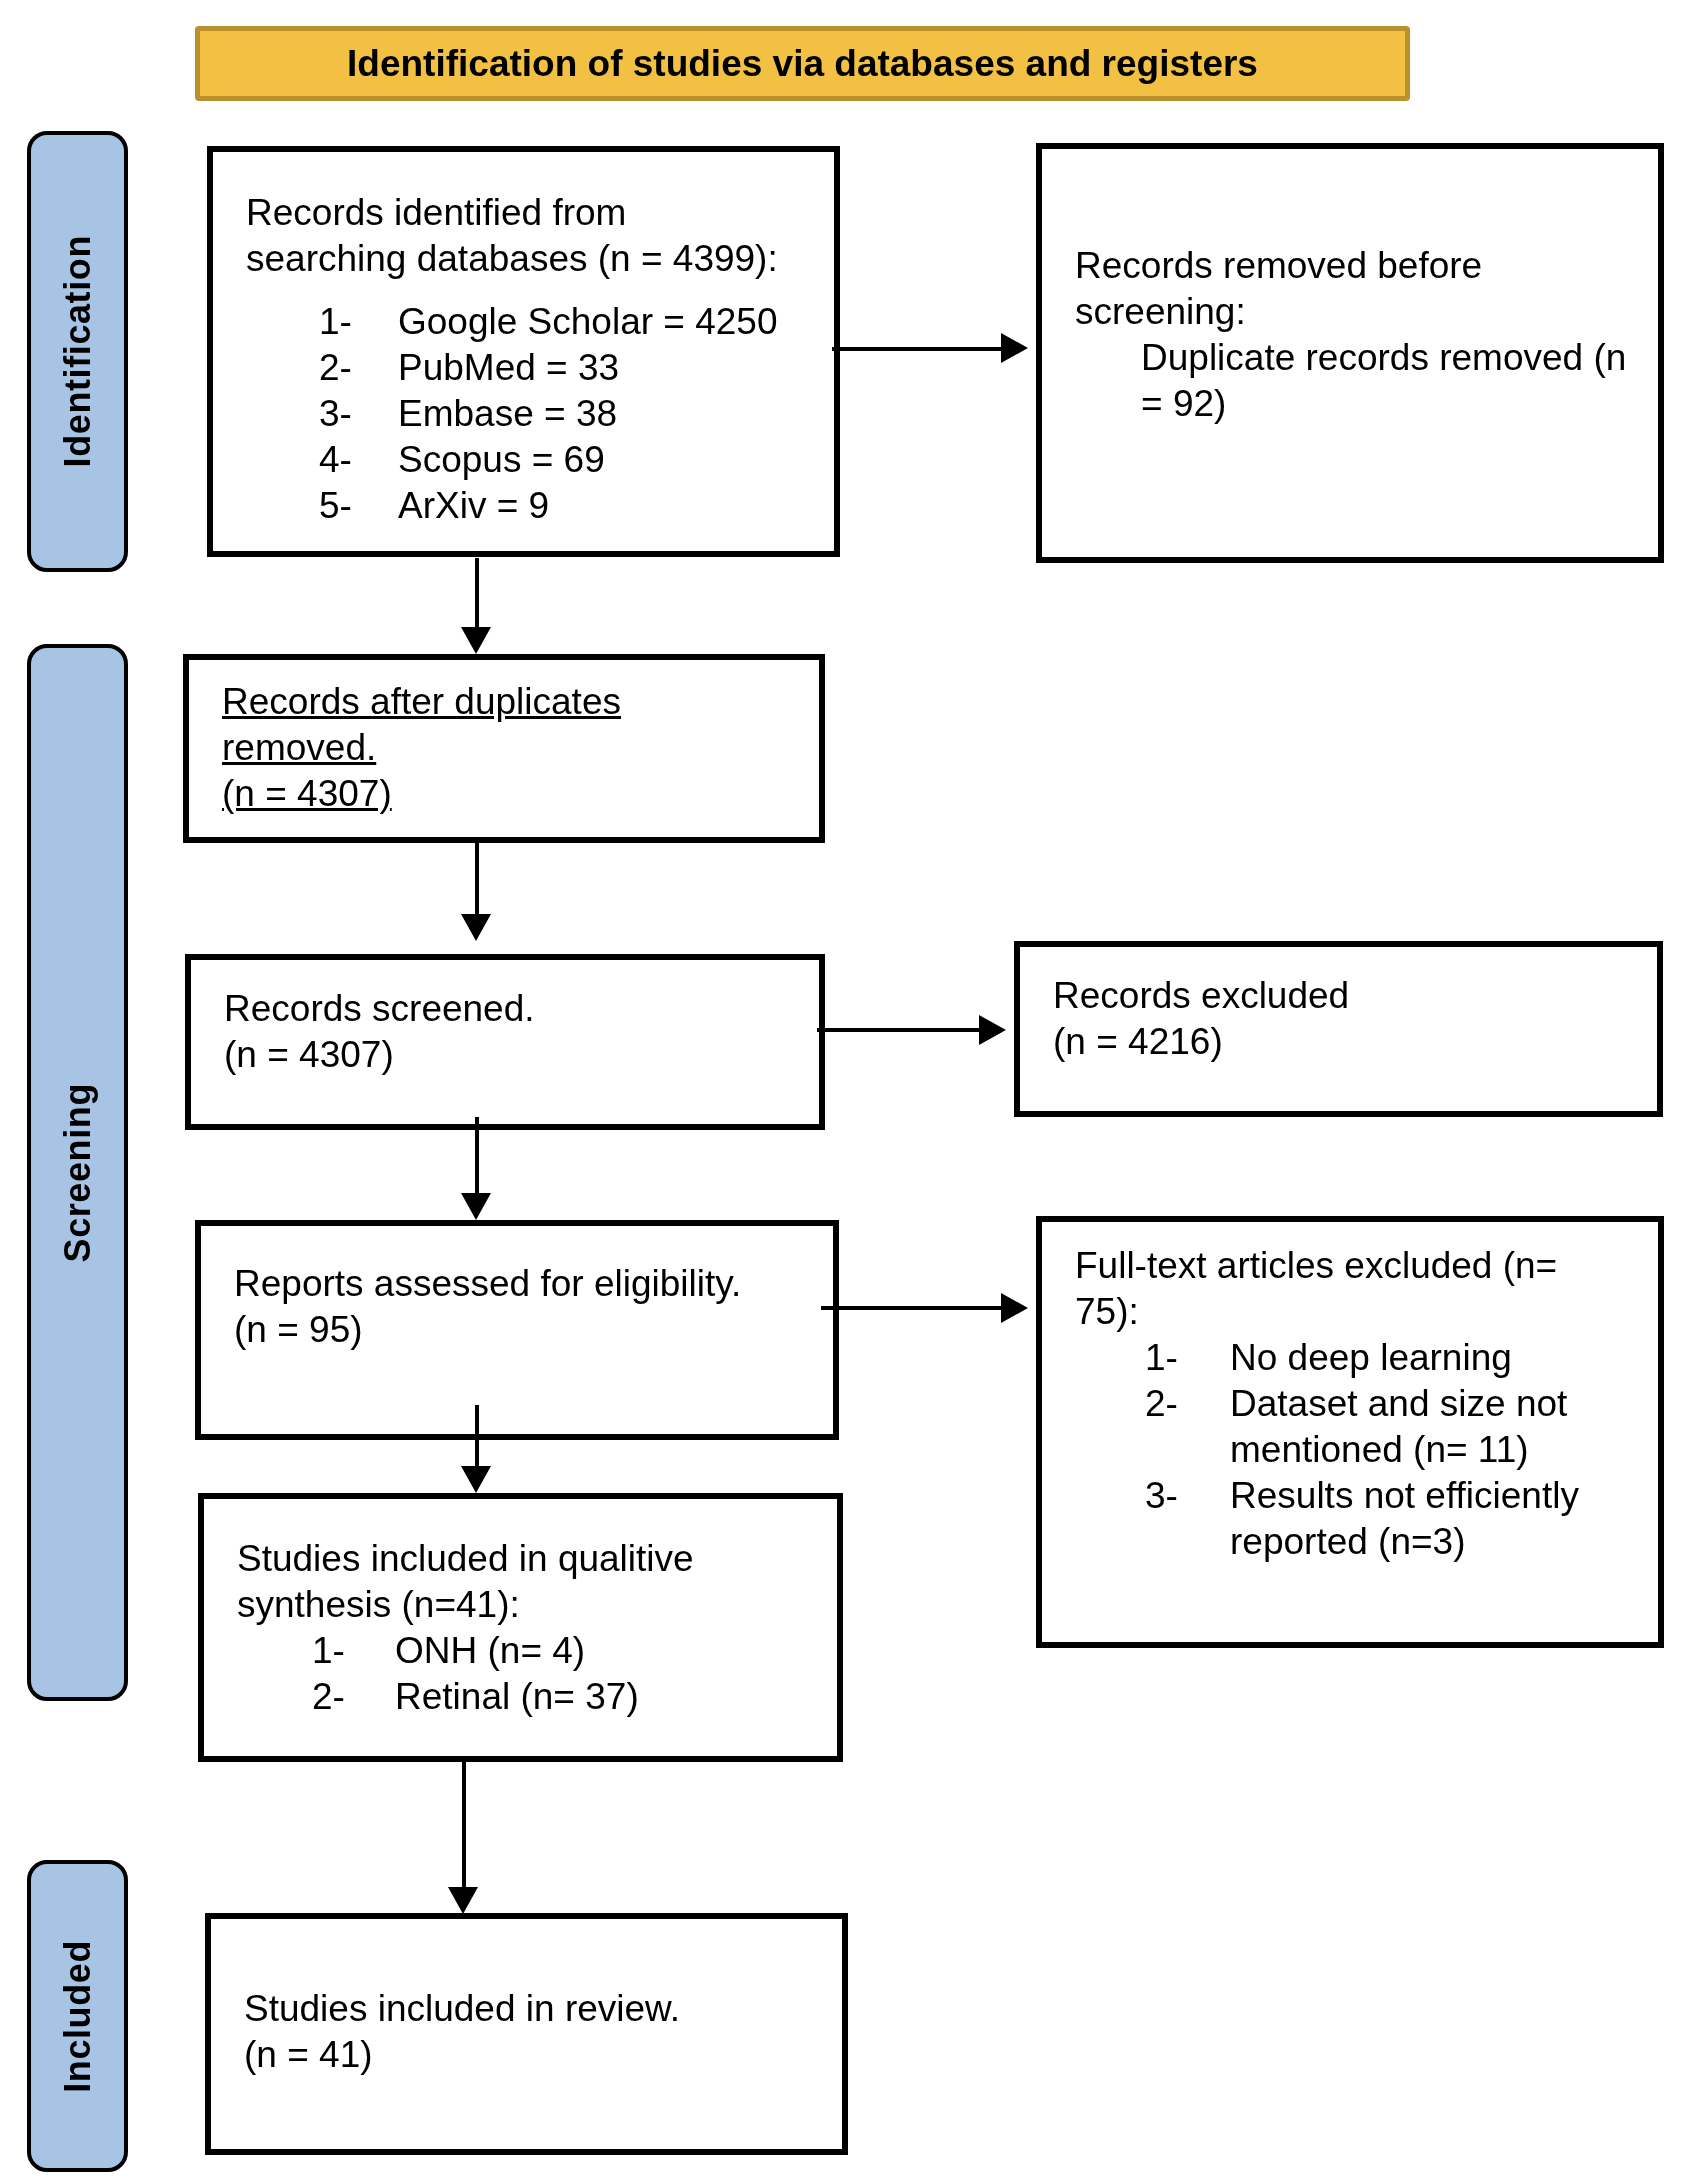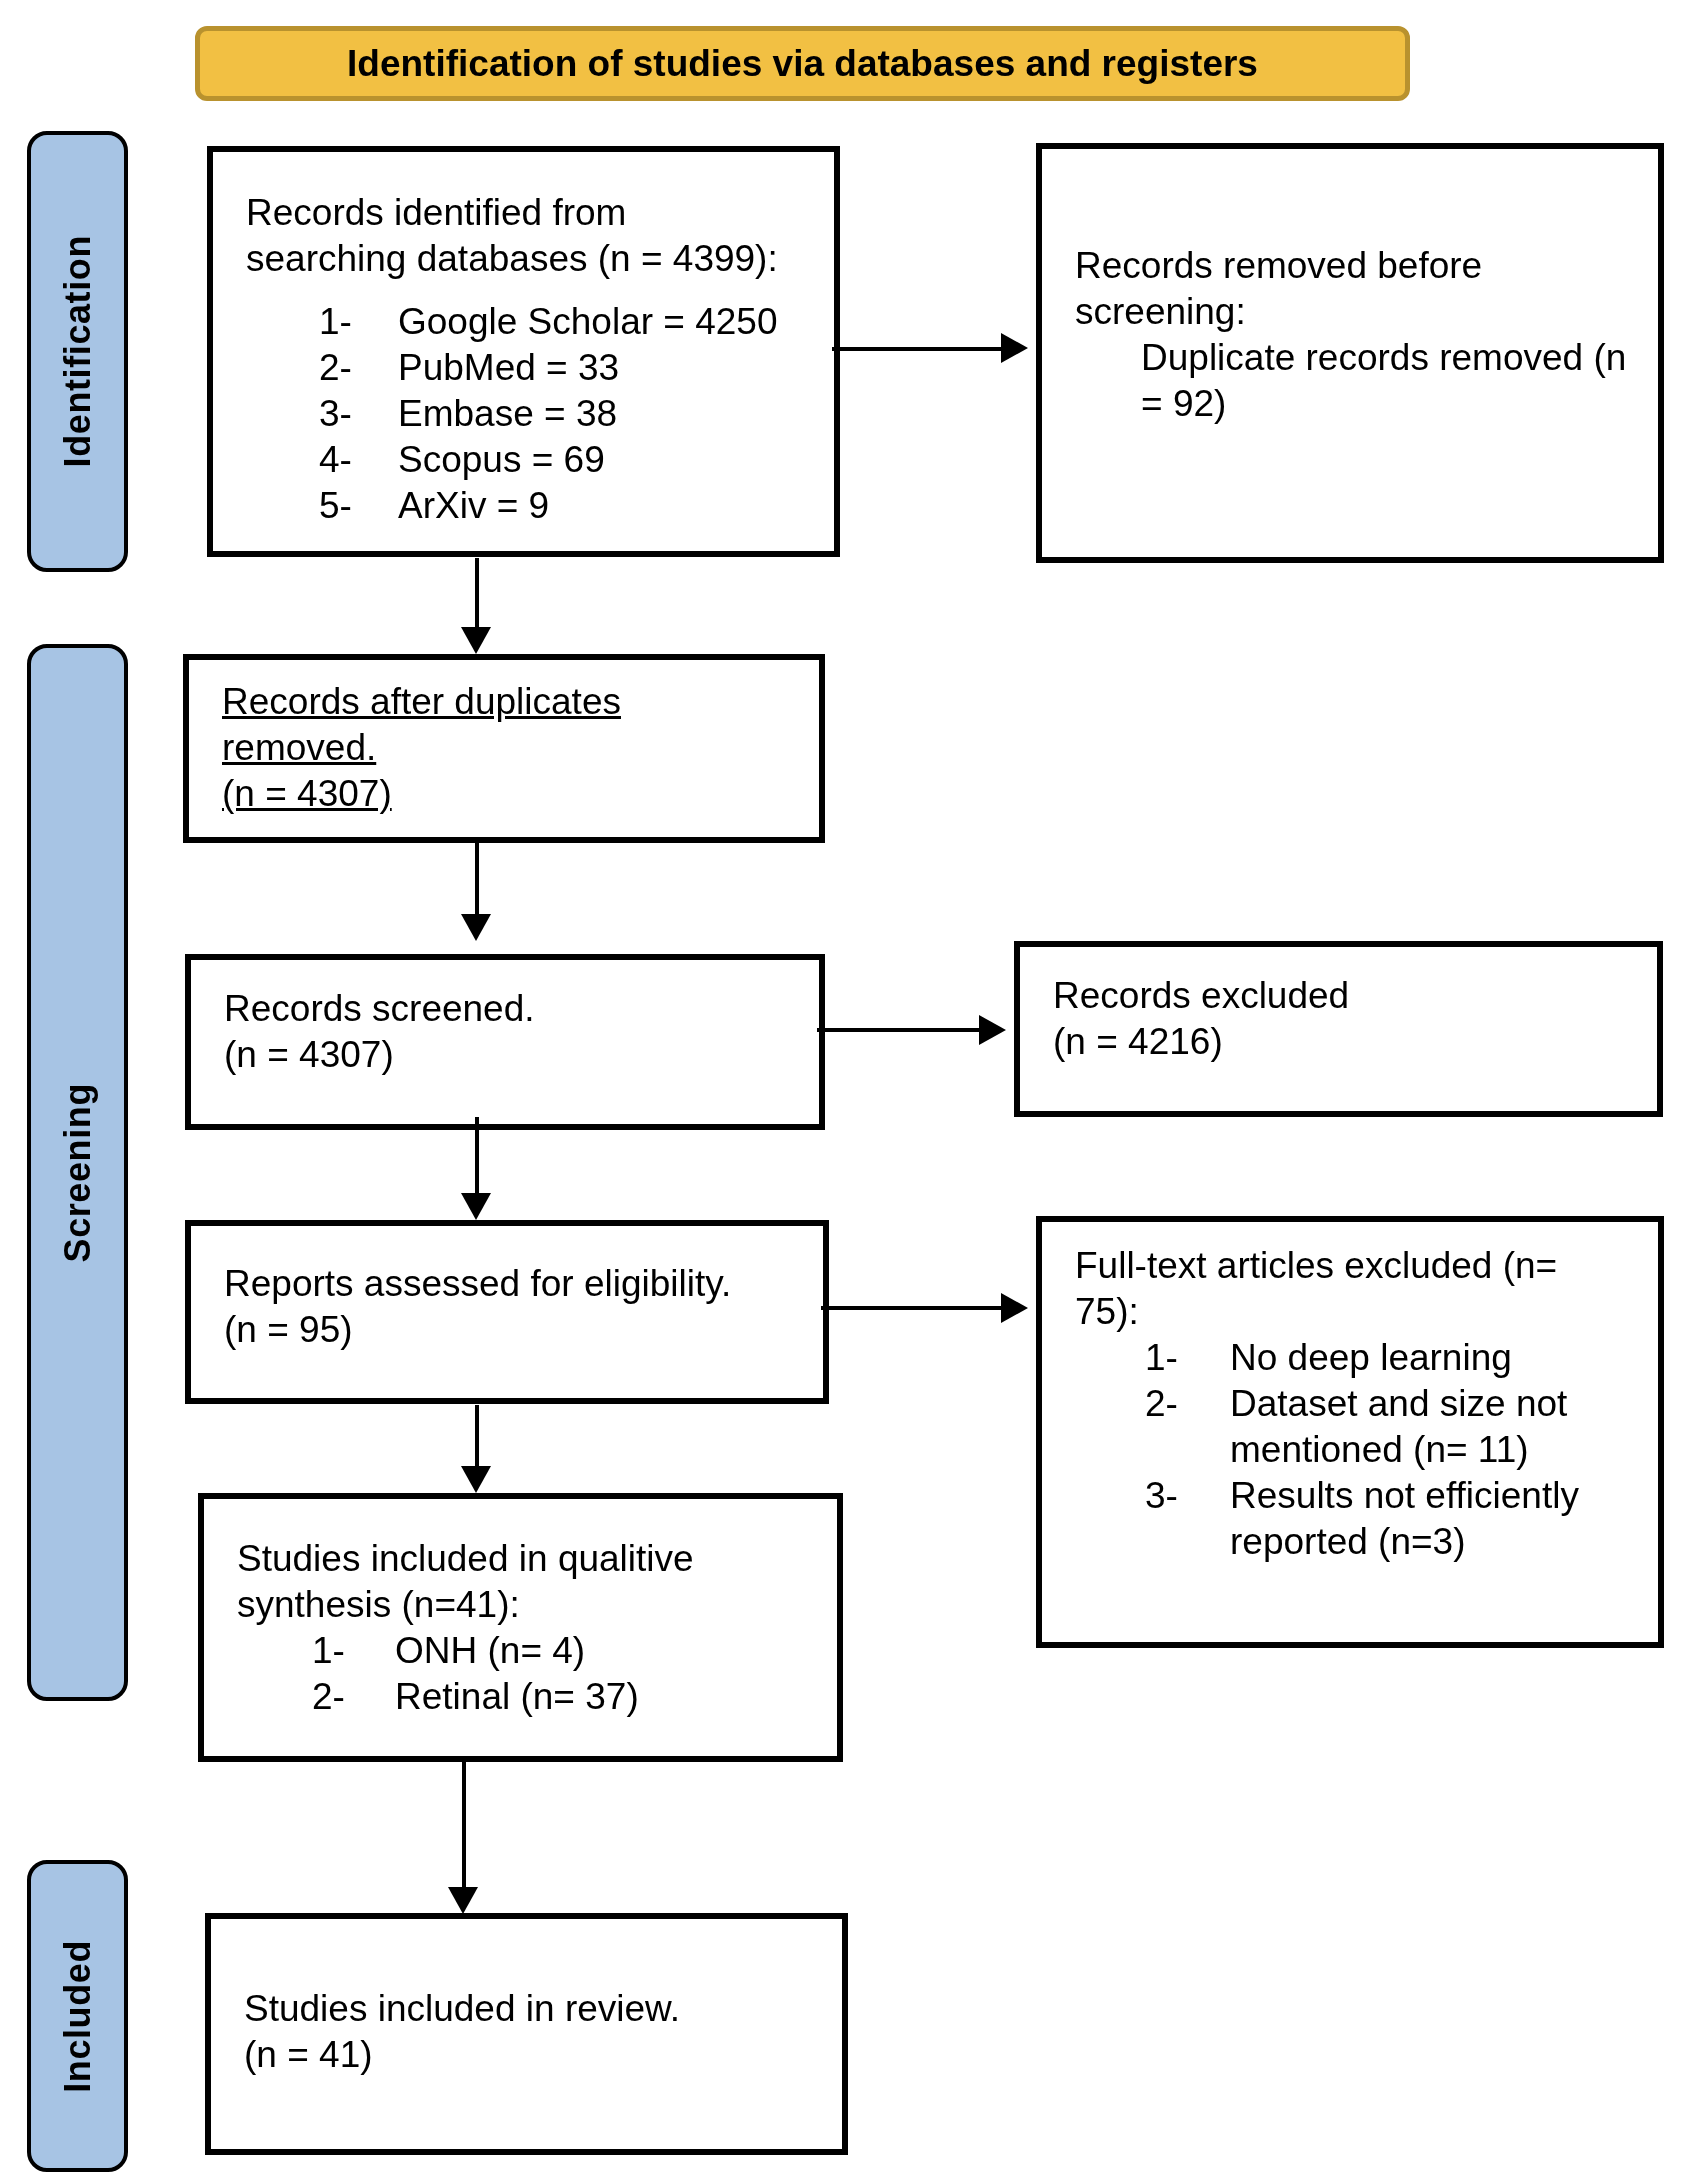--- a/index.html
+++ b/index.html
@@ -2,21 +2,21 @@
 <html style="font-size:9.4px"><head>
 <meta charset="utf-8">
 <style>
   html,body { margin:0; padding:0; background:#ffffff; }
   .canvas {
     position:relative; width:1692px; height:2183px; background:#ffffff;
     font-family:"Liberation Sans", sans-serif; color:#000;
   }
   .banner {
     position:absolute; left:195px; top:26px; width:1215px; height:75px;
-    background:#F2C043; border:5.3px solid #B9922E; border-radius:12px;
+    background:#F2C043; border:5.3px solid #B9922E; border-radius:4px;
     box-sizing:border-box; display:flex; align-items:center; justify-content:center;
     font-weight:bold; font-size:37px;
   }
   .stage {
     position:absolute; left:27px; width:101px;
     background:#A7C4E4; border:4.7px solid #000; border-radius:20px;
     box-sizing:border-box; display:flex; align-items:center; justify-content:center;
   }
   .stage span {
     writing-mode:vertical-rl; transform:rotate(180deg);
@@ -27,21 +27,21 @@
   .stage-included { top:1860px; height:312px; }
   .box {
     position:absolute; background:#fff; border:6.4px solid #000; box-sizing:border-box;
     font-size:37px; line-height:46px; padding-left:33px; padding-right:14px;margin-left:8px;
   }
   .b1  { left:199px;  top:146px;  width:633px; height:411px; padding-top:38px; }
   .rb1 { left:1028px; top:143px;  width:628px; height:420px; padding-top:94px; }
   .b2  { left:175px;  top:654px; width:642px; height:189px; padding-top:19.3px;text-decoration:underline; }
   .b3  { left:177px;  top:954px; width:640px; height:176px; padding-top:26px; }
   .rb2 { left:1006px; top:941px; width:649px; height:176px; padding-top:26px; }
-  .b4  { left:177px;  top:1220px; width:644px; height:184px; padding-top:35px; }
+  .b4  { left:187px;  top:1220px; width:644px; height:220px; padding-top:35px; }
   .rb3 { left:1028px; top:1216px; width:628px; height:432px; padding-top:20.5px; }
   .b5  { left:190px;  top:1493px; width:645px; height:269px; padding-top:37px; }
   .b6  { left:197px;  top:1913px; width:643px; height:242px; padding-top:67px; }
   .indent { margin-left:66px; }
   .spacer { height:17px; }
   .li { display:flex; }
   .li .num { flex:none; margin-left:73px; width:79px; }
   .rb3 .li .num { margin-left:70px; width:85px; }
   .b5  .li .num { margin-left:75px; width:83px; }
   .li .txt { flex:1; }

